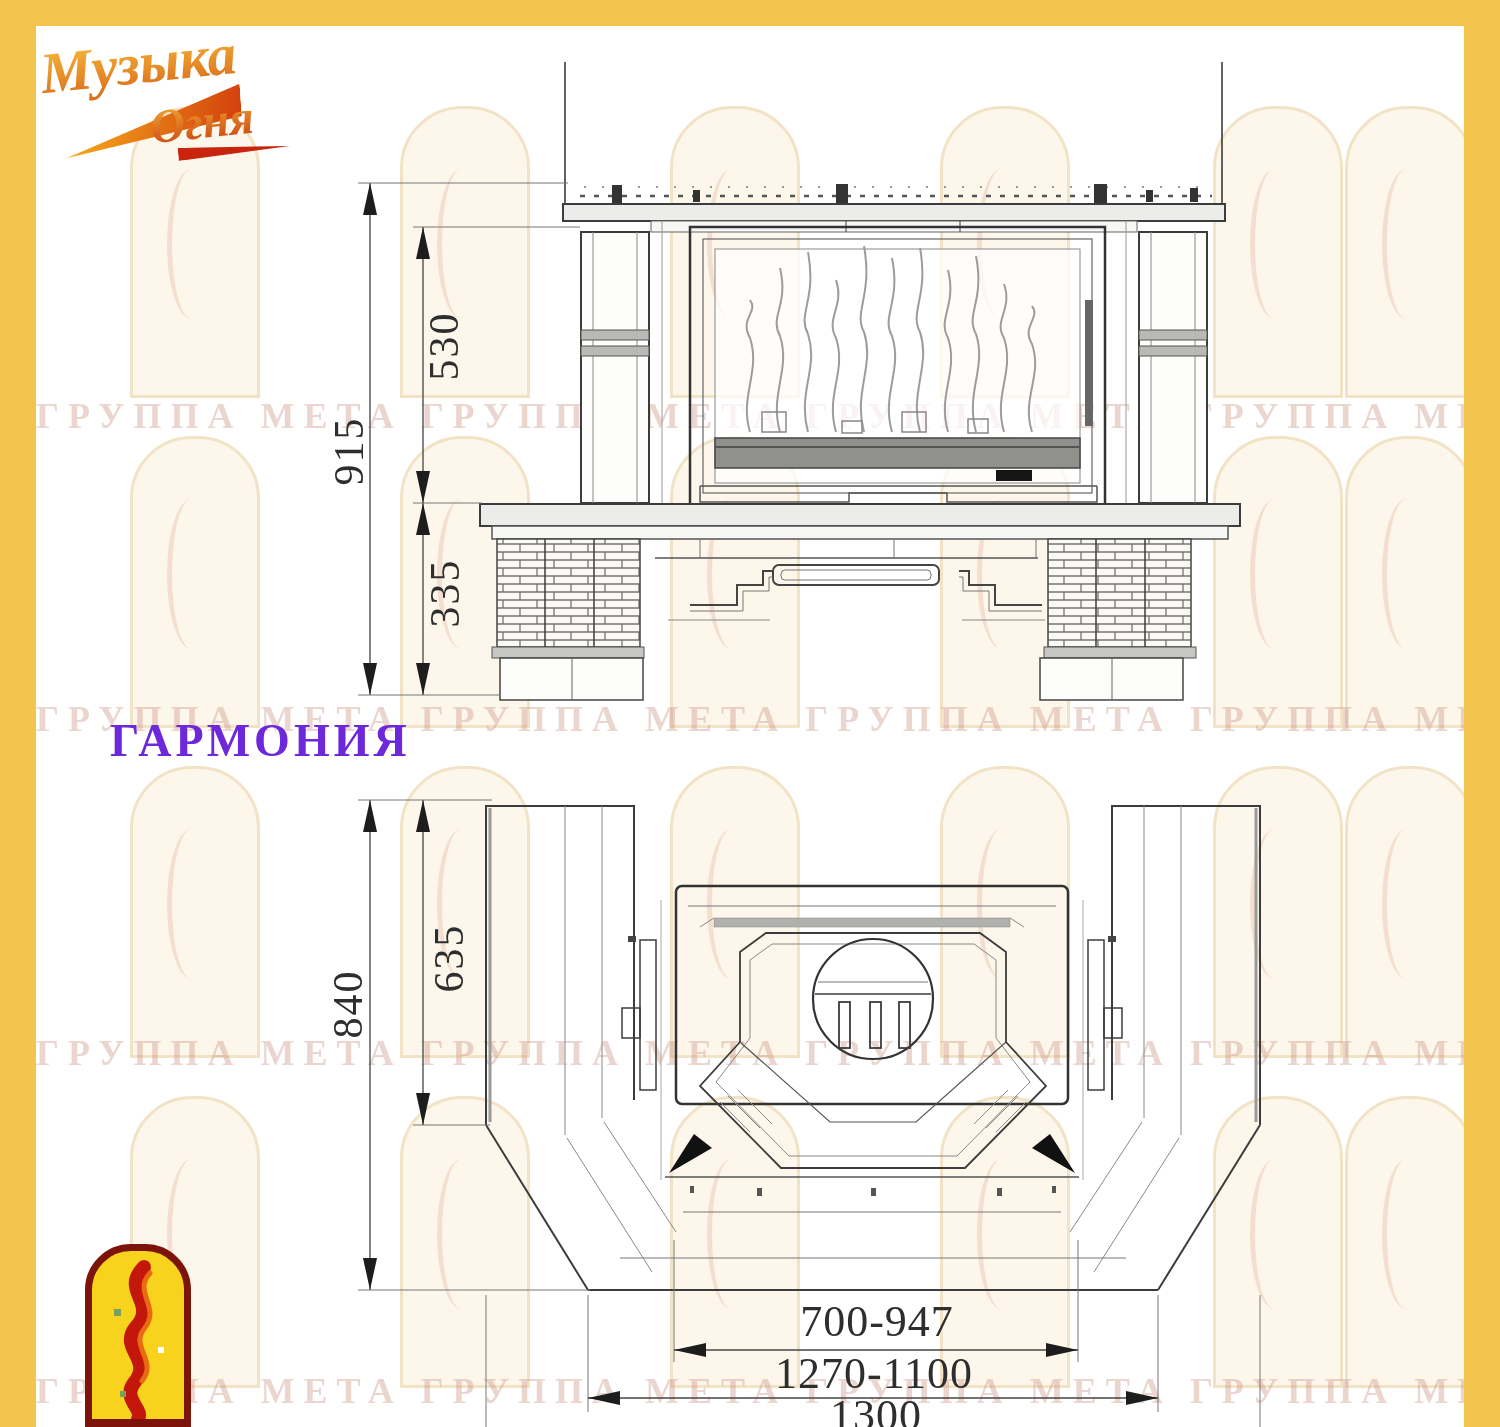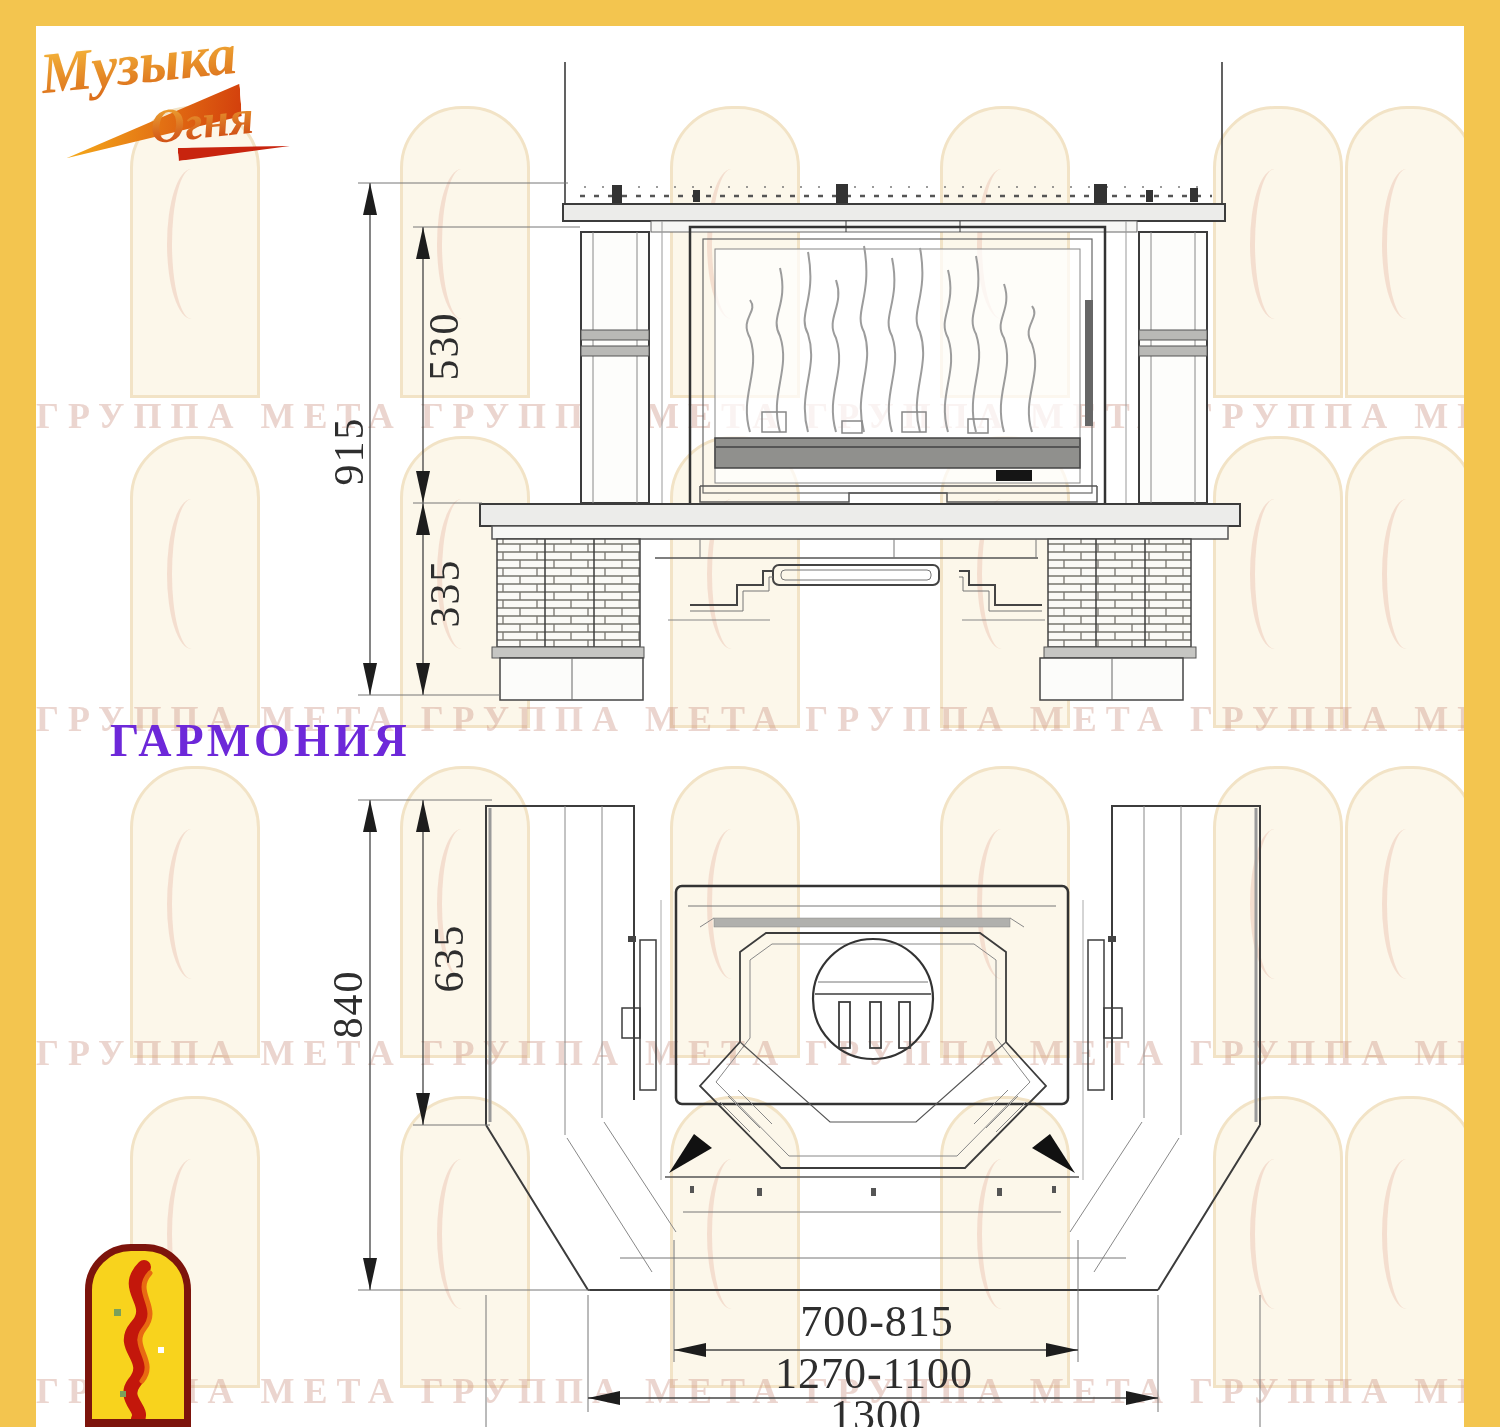--- a/index.html
+++ b/index.html
@@ -266,21 +266,21 @@
         <polygon points="1158,1398 1126,1391 1126,1405"></polygon>
       </g>
     </g>
   </svg>
 
   <div class="vdim" style="left:268px;top:428px">915</div>
   <div class="vdim" style="left:363px;top:323px">530</div>
   <div class="vdim" style="left:364px;top:570px">335</div>
   <div class="vdim" style="left:267px;top:981px">840</div>
   <div class="vdim" style="left:368px;top:935px">635</div>
-  <div class="hdim" style="left:717px;top:1296px">700-815</div>
+  <div class="hdim" style="left:717px;top:1296px">700-947</div>
   <div class="hdim" style="left:714px;top:1348px">1270-1100</div>
   <div class="hdim" style="left:716px;top:1390px">1300</div>
 
   <div id="model-title">ГАРМОНИЯ</div>
 
   <div id="brand-logo">
     <div id="logo-swoosh"></div>
     <div id="logo-word1">Музыка</div>
     <div id="logo-word2">Огня</div>
     <div id="logo-streak"></div>

